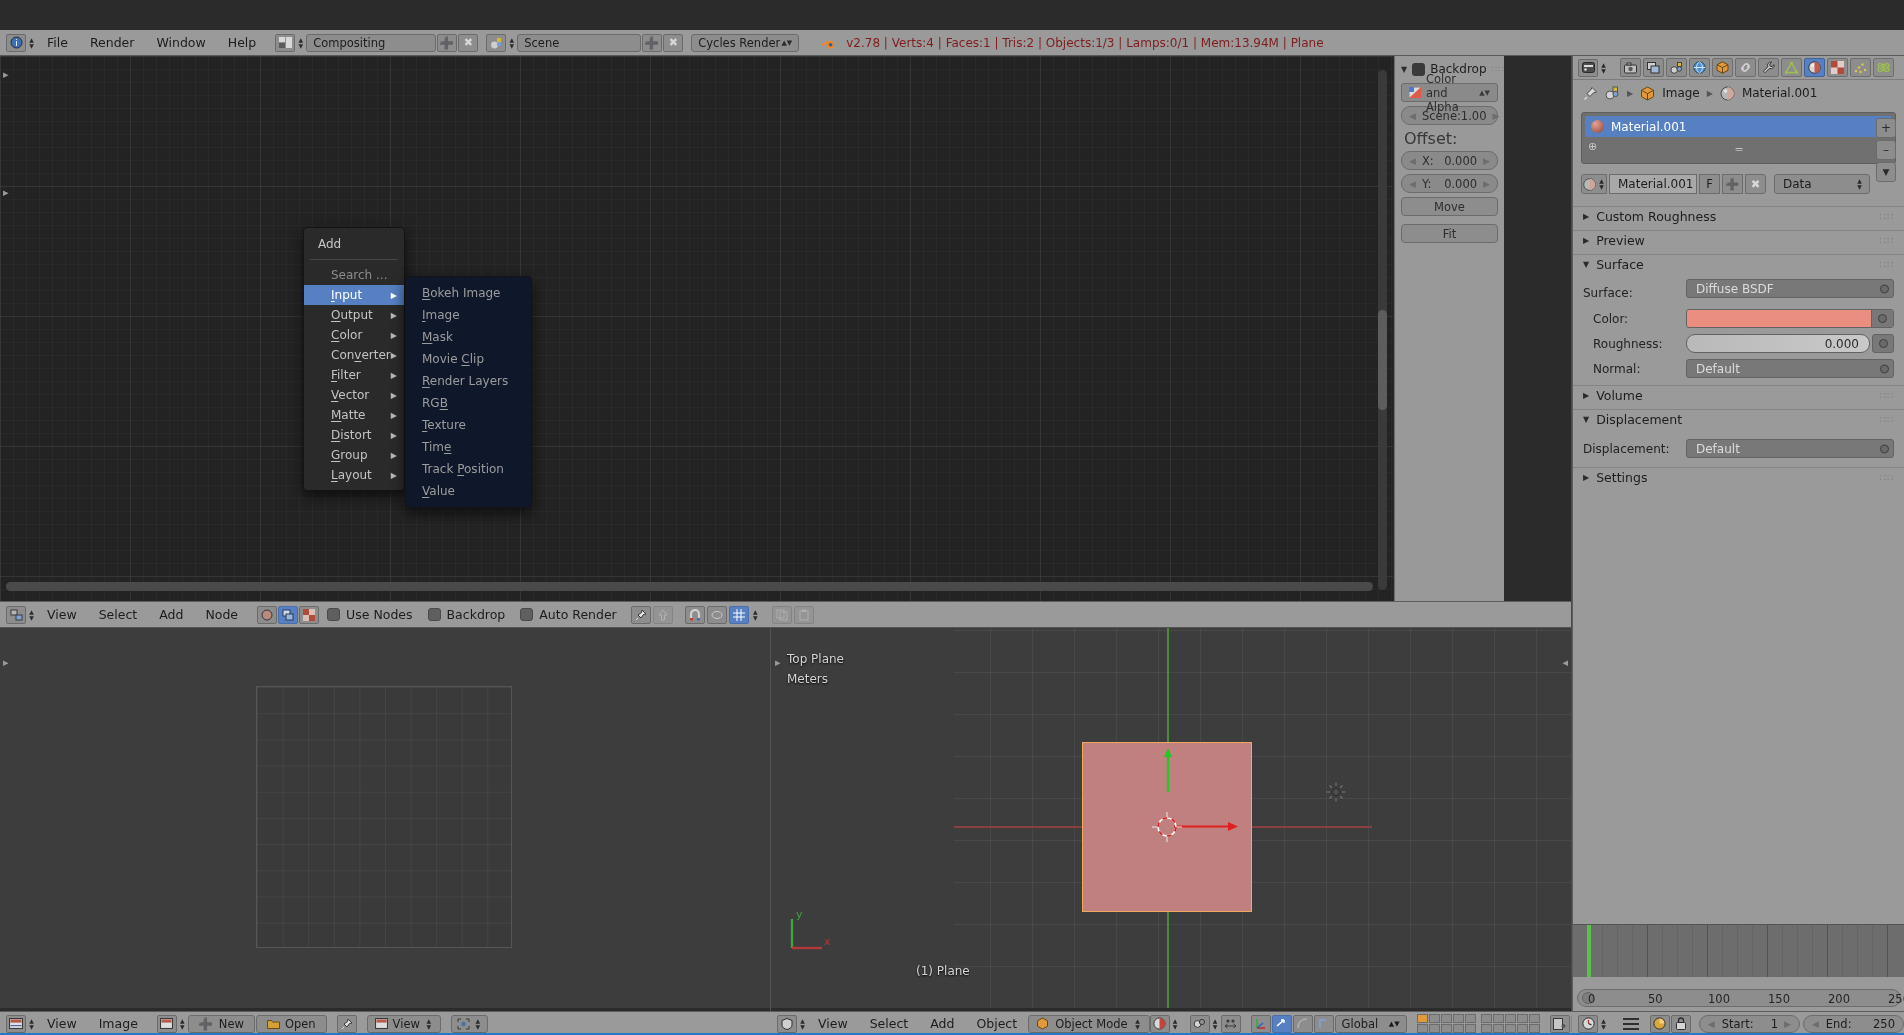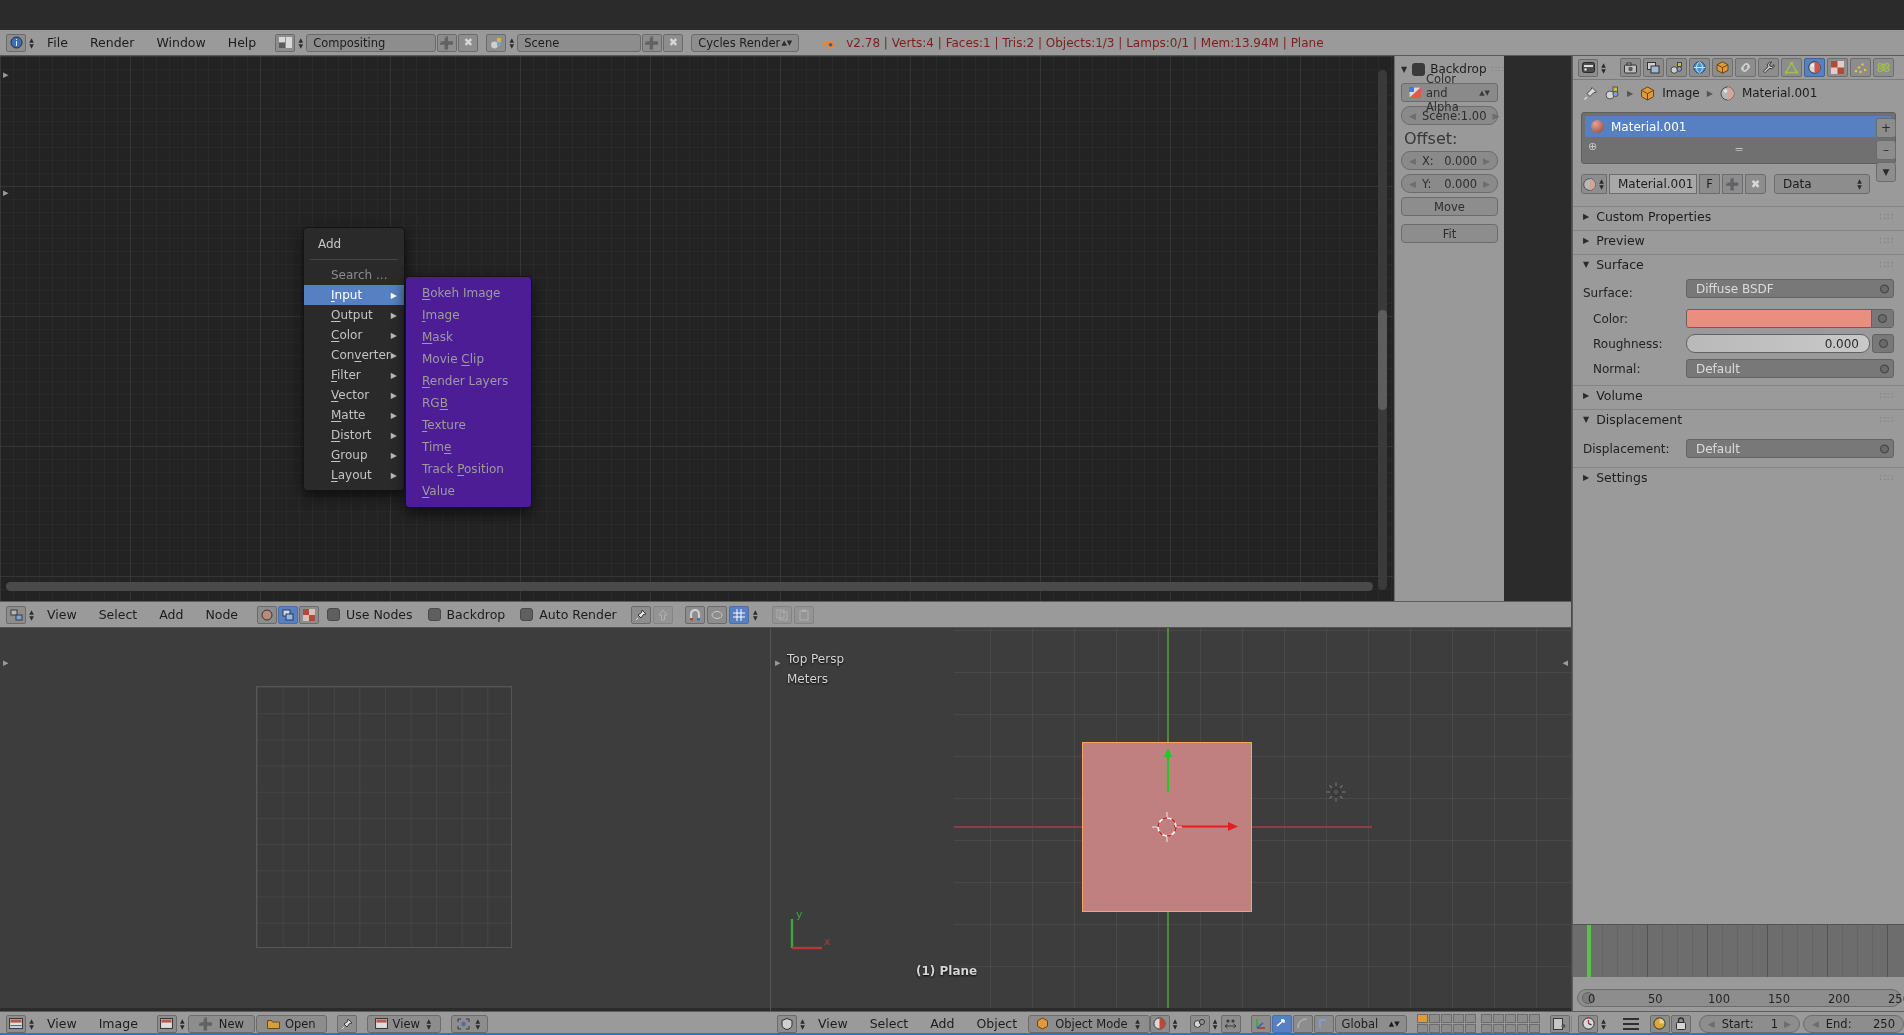--- a/index.html
+++ b/index.html
@@ -60,21 +60,21 @@
   #addmenu .mrule { height:1px; background:#474747; margin:0 6px 5px 6px; }
   .mi { height:20px; display:flex; align-items:center; padding-left:27px; padding-right:6px;
     color:#c3c3c3; font-size:12px; position:relative; }
   .mi.sel { background:#5680c2; color:#ffffff; }
   .mi.search { color:#8c8c8c; }
   .mi .ar { position:absolute; right:7px; font-size:8px; color:#b9b9b9; }
   .mi.sel .ar { color:#fff; }
   .u { text-decoration:underline; text-underline-offset:2px; }
 
   #submenu { position:absolute; left:405px; top:276px; width:127px;
-    background:#4c1d95; border:1px solid #141414; border-radius:4px;
+    background:#0f172a; border:1px solid #141414; border-radius:4px;
     box-shadow:0 5px 14px rgba(0,0,0,.65); padding:5px 0; z-index:41; }
   #submenu .mi { color:#9c9c9c; padding-left:16px; height:22px; }
 
   
   #backdrop { position:absolute; left:1394px; top:56px; width:110px; height:545px;
     background:#999999; border-left:1px solid #6a6a6a; padding:6px 6px; }
   .bd-head { display:flex; align-items:center; gap:5px; color:#1d1d1d; font-size:12px;
     margin-bottom:7px; }
   .tri { font-size:8px; color:#2b2b2b; }
   .bd-row { height:19px; background:#8a8a8a; border:1px solid #6c6c6c; border-radius:9px;
@@ -723,21 +723,21 @@
             <span>▲</span>
             <span>▼</span>
           </span>
       </div>
     </div>
 
     <div style="margin-top:12px;">
 
       <div class="panel-h">
         <span class="tri">▶</span>
-        <span>Custom Properties</span>
+        <span>Custom Roughness</span>
         <span class="dots">∷∷</span>
       </div>
 
       <div class="panel-h">
         <span class="tri">▶</span>
         <span>Preview</span>
         <span class="dots">∷∷</span>
       </div>
 
       <div class="panel-h">
@@ -807,31 +807,31 @@
 
   <div id="uved">
     <div class="arrowtab" style="left:3px;top:28px;">▸</div>
     <div id="uvimg"></div>
   </div>
 
   <div id="vp3d">
     <div id="vpgrid"></div>
     <div class="arrowtab" style="left:4px;top:28px;">▸</div>
     <div class="arrowtab" style="right:4px;top:28px;">◂</div>
-    <div class="vptxt" style="left:16px;top:24px;">Top Persp</div>
+    <div class="vptxt" style="left:16px;top:24px;">Top Plane</div>
     <div class="vptxt" style="left:16px;top:44px;">Meters</div>
     <div style="position:absolute;left:13px;bottom:52px;">
       <svg width="50" height="50" viewBox="0 0 50 50">
         <line x1="8" y1="42" x2="8" y2="13" stroke="#3fa33f" stroke-width="2.4"></line>
         <line x1="8" y1="42" x2="38" y2="42" stroke="#b03a3a" stroke-width="2.4"></line>
         <text x="12" y="12" font-size="11" fill="#3fa33f" font-family="DejaVu Sans">y</text>
         <text x="40" y="39" font-size="11" fill="#b03a3a" font-family="DejaVu Sans">x</text>
       </svg>
     </div>
-    <div class="vptxt" style="left:145px;bottom:30px;font-weight:bold;">(1) Plane</div>
+    <div class="vptxt" style="left:145px;bottom:30px;">(1) Plane</div>
   </div>
   <div id="axisY"></div>
   <div id="axisX"></div>
   <div id="plane"></div>
   <div style="position:absolute;left:1164px;top:748px;width:8px;height:44px;">
     <svg width="8" height="44">
         <line x1="4" y1="44" x2="4" y2="8" stroke="#22c822" stroke-width="2.2"></line>
         <path d="M4 0 L8 9 L0 9 Z" fill="#22c822"></path>
       </svg>
   </div>

